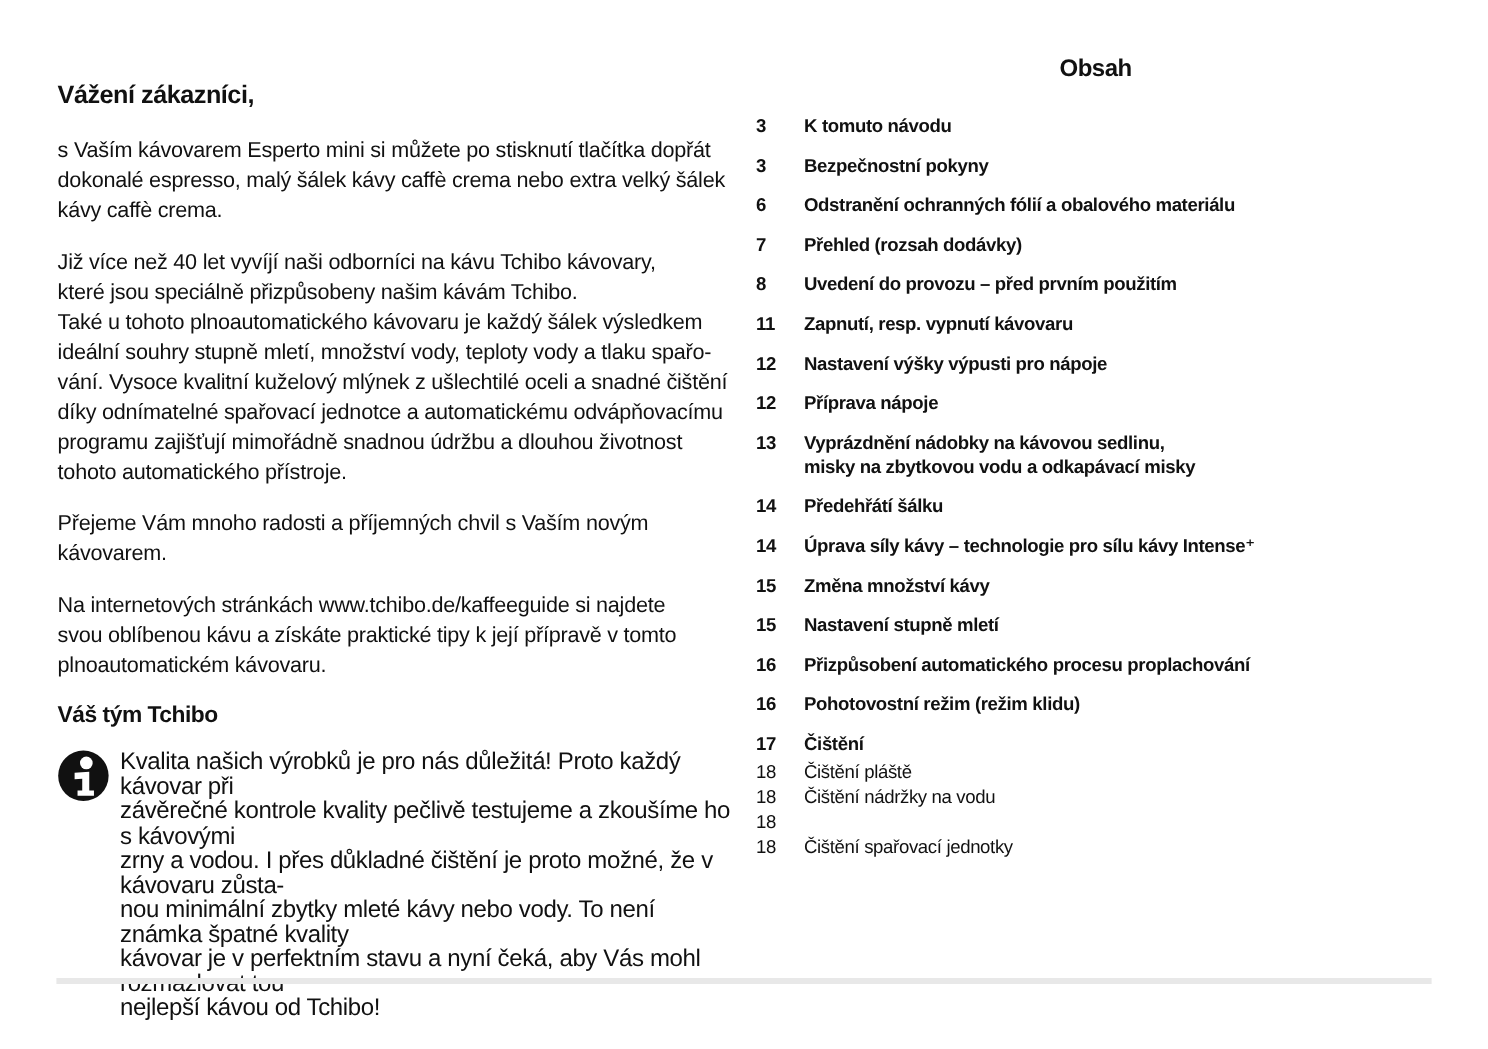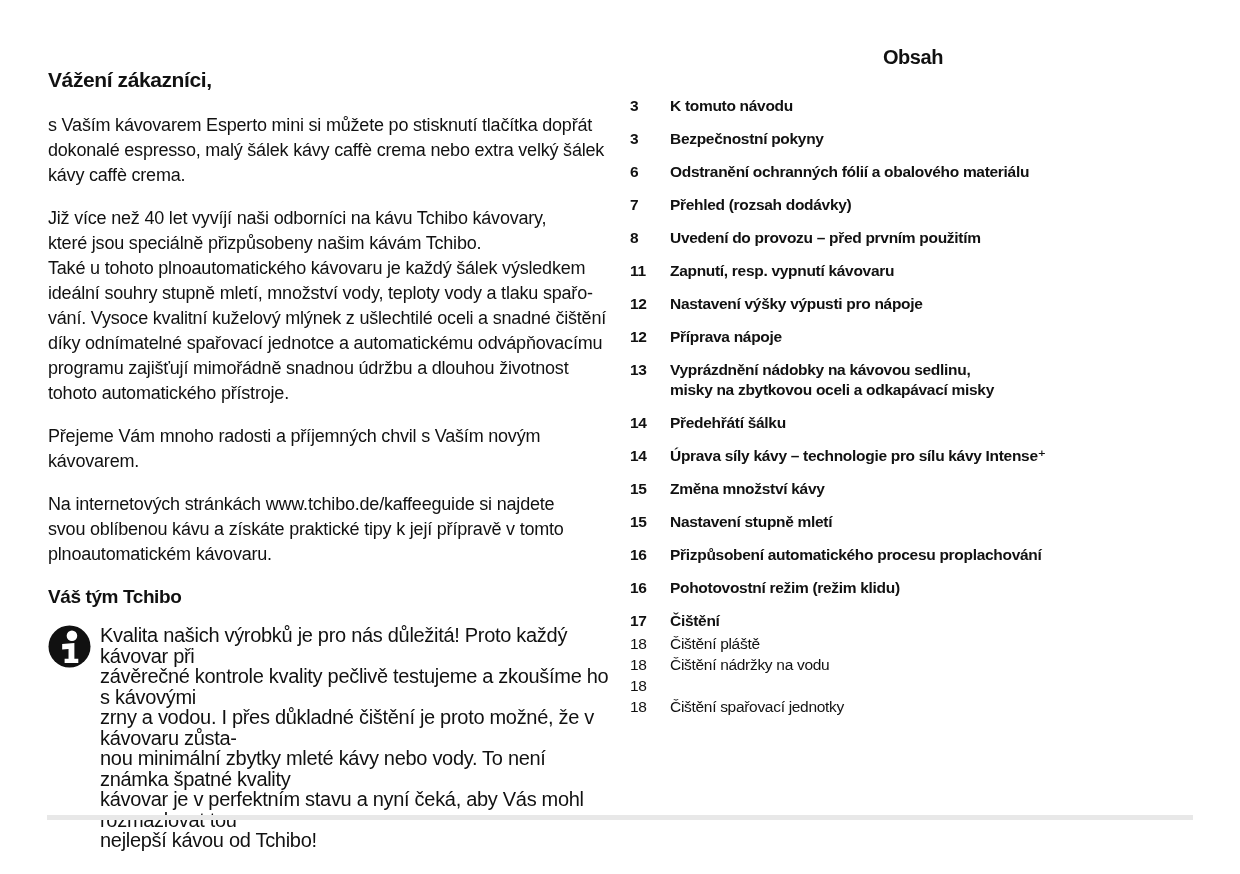--- a/index.html
+++ b/index.html
@@ -155,21 +155,21 @@
       <span class="toc-num">12</span>
       <span class="toc-label">Nastavení výšky výpusti pro nápoje</span>
     </div>
     <div class="toc-row">
       <span class="toc-num">12</span>
       <span class="toc-label">Příprava nápoje</span>
     </div>
     <div class="toc-row">
       <span class="toc-num">13</span>
       <span class="toc-label">Vyprázdnění nádobky na kávovou sedlinu,
-misky na zbytkovou oceli a odkapávací misky</span>
+misky na zbytkovou vodu a odkapávací misky</span>
     </div>
     <div class="toc-row">
       <span class="toc-num">14</span>
       <span class="toc-label">Předehřátí šálku</span>
     </div>
     <div class="toc-row">
       <span class="toc-num">14</span>
       <span class="toc-label">Úprava síly kávy – technologie pro sílu kávy Intense⁺</span>
     </div>
     <div class="toc-row">

